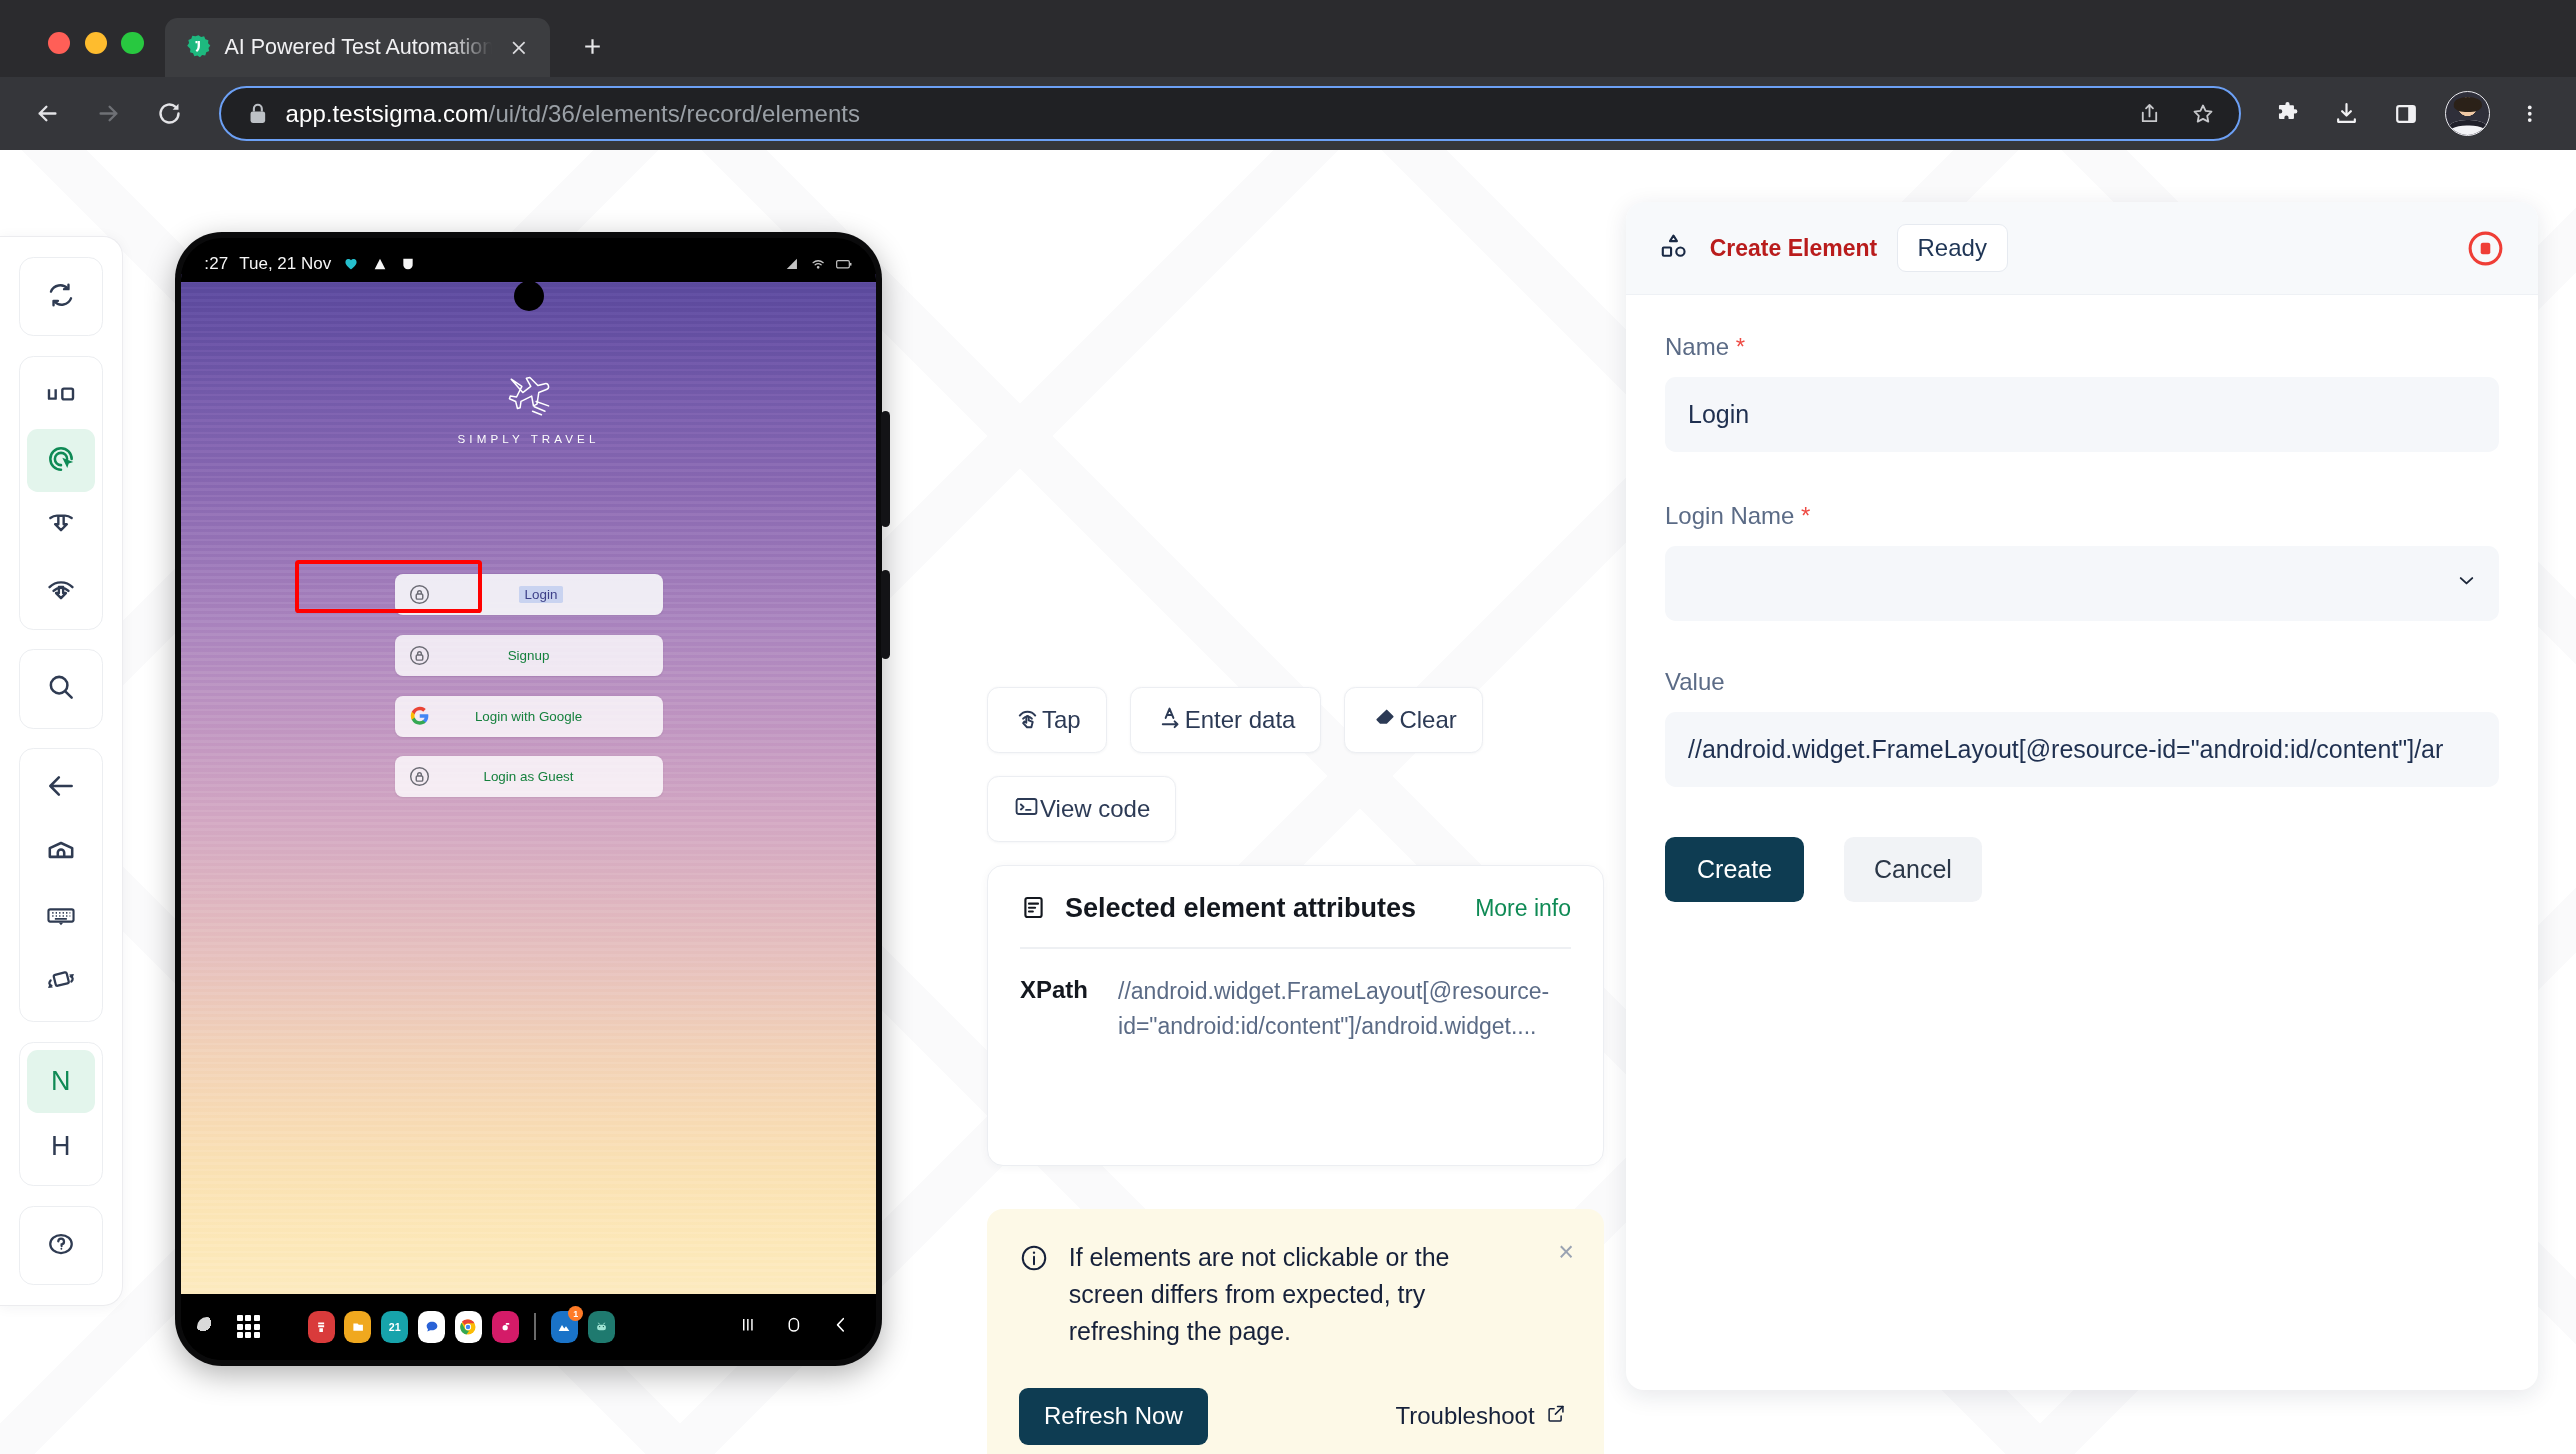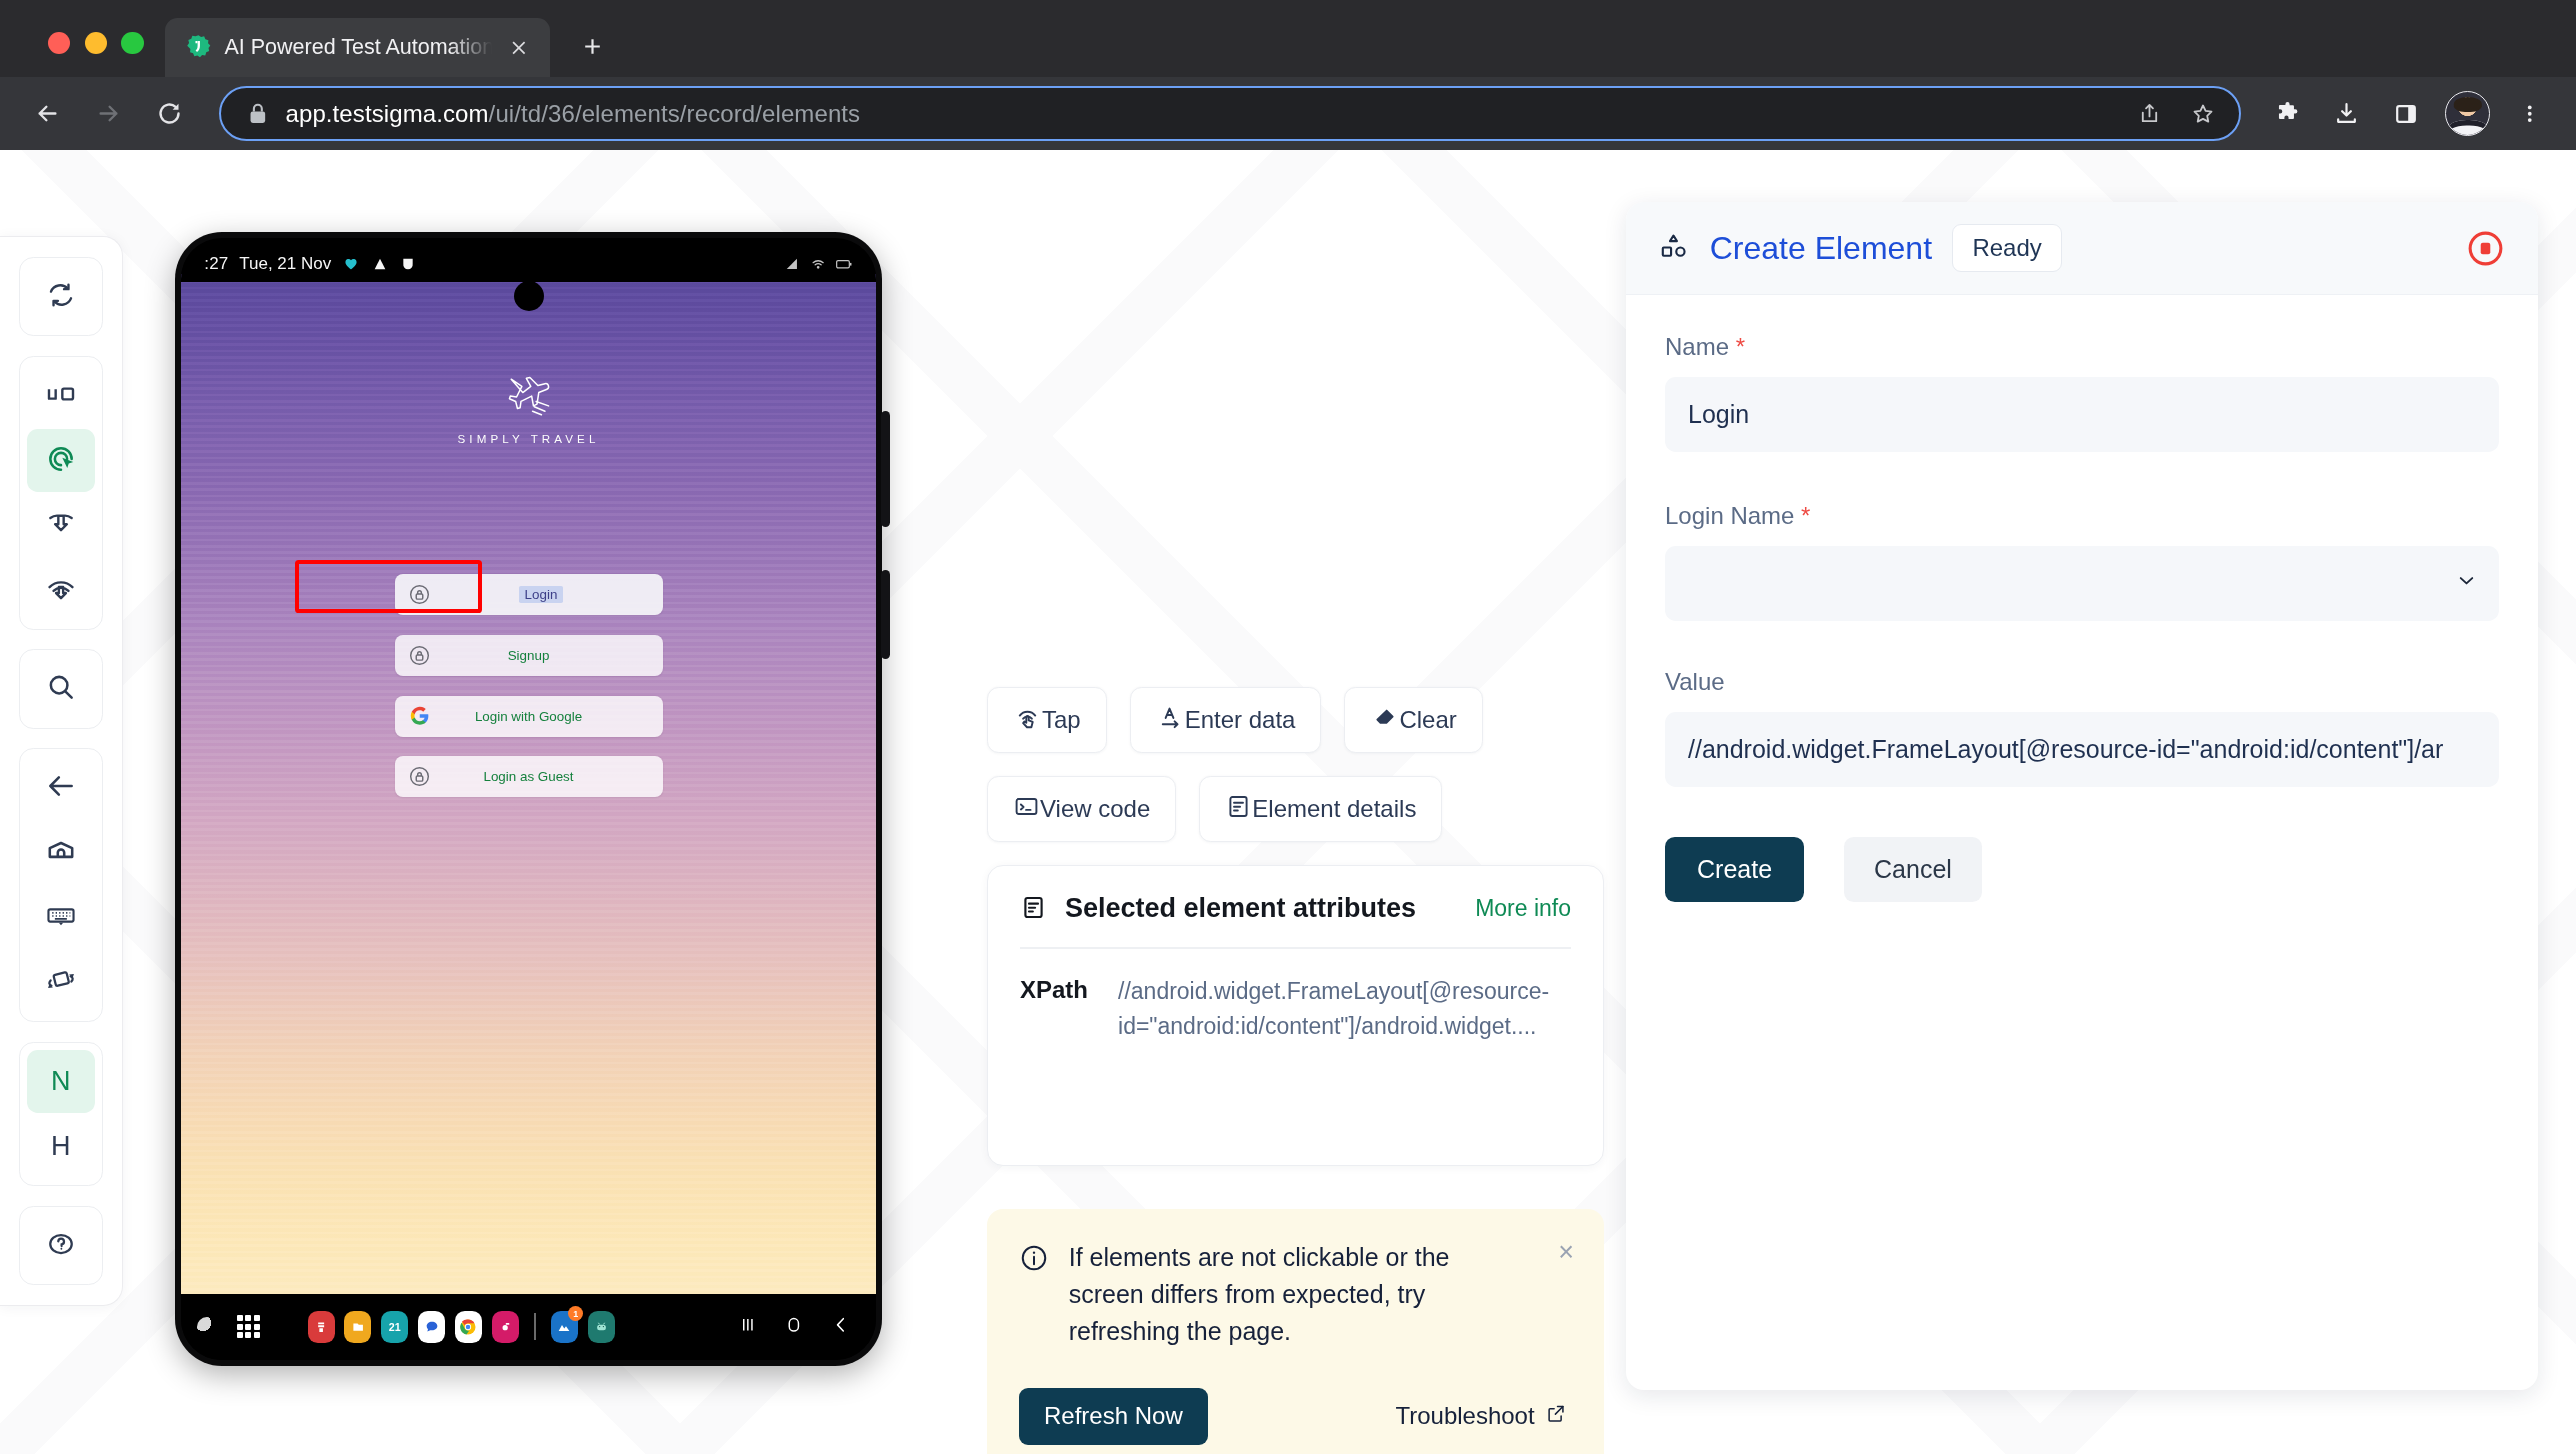--- a/index.html
+++ b/index.html
@@ -227,21 +227,21 @@
   
   .panel {
     position:absolute; right:38px; top:52px; width:912px; height:1188px;
     background:#fff; border-radius:18px; overflow:hidden;
     box-shadow: 0 5.4px 23px rgba(22,33,58,.10);
   }
   .panel-head {
     height:93px; background:#f7f9fb; border-bottom:1.8px solid #eef1f5;
     display:flex; align-items:center; padding: 0 32px; gap:19.7px;
   }
-  .panel-title { font-size:32px; font-weight:normal; color:#1d4ed8; }
+  .panel-title { font-size:23px; font-weight:bold; color:#b91c1c; }
   .ready {
     border:1.8px solid #e6eaf0; border-radius:9px; padding: 9px 19.7px;
     font-size:24px; color:#1f3555; background:#fff;
   }
   .stop { margin-left:auto; width:41px; height:41px; }
   .panel-body { padding: 38px 39px 0; }
   .f-label { font-size:24px; color:#5b6b86; margin-bottom:16px; }
   .req { color:#ee4b44; }
   .f-input {
     background:#f5f7fa; border-radius:10.7px; height:75px;
@@ -711,29 +711,20 @@
       <div class="act-row">
         <div class="act-btn">
           <span>
             <svg width="27" height="27" viewBox="0 0 24 24" fill="none" stroke="#2c3a55" stroke-width="1.7" stroke-linecap="round" stroke-linejoin="round">
               <rect x="3.2" y="5.4" width="17.6" height="13.2" rx="1.8"></rect>
                 <path d="M7 10.2l2.4 2.2L7 14.6M11.6 15h4"></path>
             </svg>
           </span>
           <span>View code</span>
         </div>
-        <div class="act-btn">
-          <span>
-            <svg width="27" height="27" viewBox="0 0 24 24" fill="none" stroke="#2c3a55" stroke-width="1.7" stroke-linejoin="round">
-              <rect x="4.8" y="3.6" width="14.4" height="16.8" rx="1.8"></rect>
-                <path stroke-linecap="round" d="M8 8.6h8M8 12.2h5.4M8 15.6h3.4"></path>
-            </svg>
-          </span>
-          <span>Element details</span>
-        </div>
       </div>
 
       <div class="card attr-card">
         <div class="attr-head">
           <span>
             <svg width="27" height="27" viewBox="0 0 24 24" fill="none" stroke="#14181f" stroke-width="1.9" stroke-linejoin="round">
               <rect x="4.8" y="3.6" width="14.4" height="16.8" rx="1.8"></rect>
                 <path stroke-linecap="round" d="M8 8.6h8M8 12.2h5.4M8 15.6h3.4"></path>
             </svg>
           </span>

